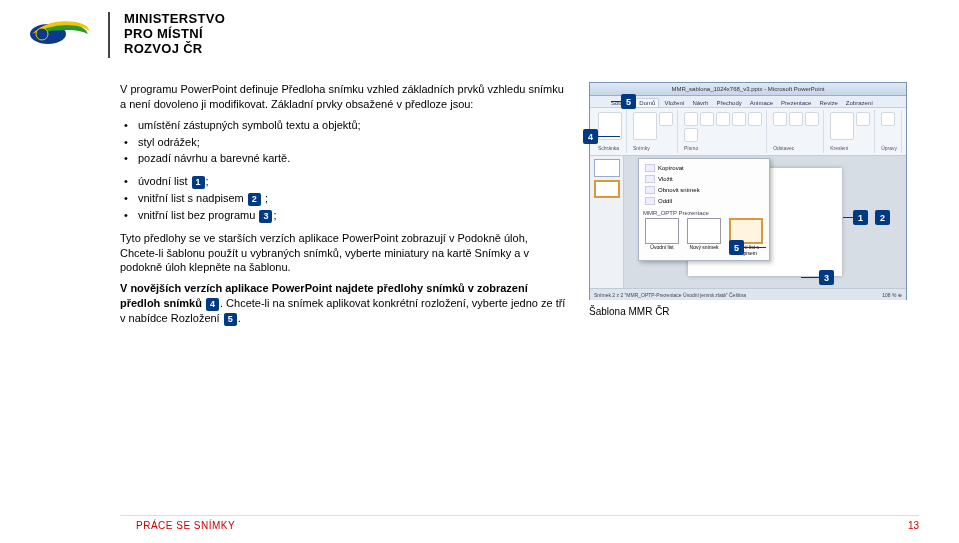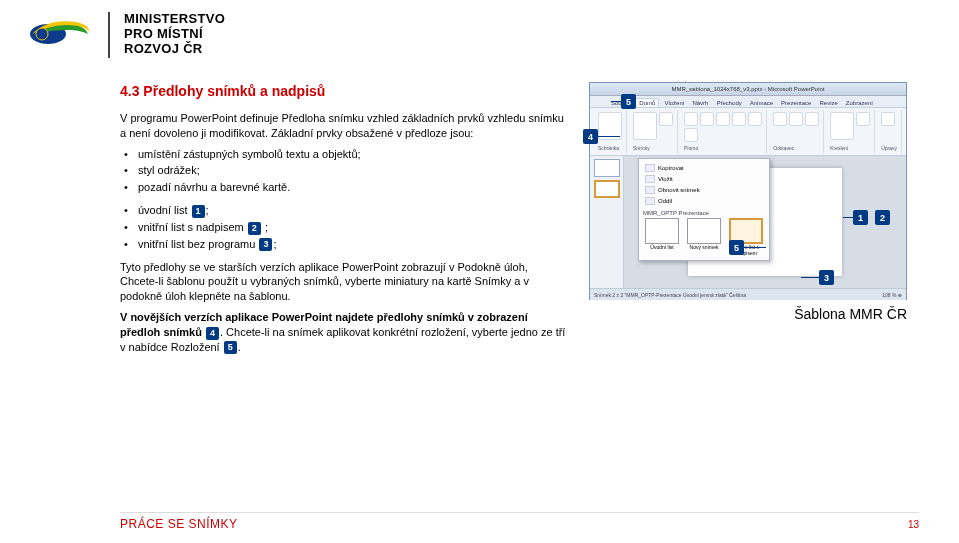--- a/index.html
+++ b/index.html
@@ -159,21 +159,21 @@
   .fly-thumbs { display: flex; gap: 4px; }
   .fly-th { width: 38px; display: flex; flex-direction: column; align-items: center; }
   .fly-th .box { width: 34px; height: 26px; background: #fff; border: 1px solid #99a; }
   .fly-th.sel .box { border: 2px solid #d69a3b; background: #fff4e0; }
   .fly-th .lbl { font-size: 5px; text-align: center; line-height: 1.1; margin-top: 1px; }
   .ppt-status {
     height: 12px; background: #dde5ef; border-top: 1px solid #c0cad6;
     font-size: 5px; color: #445; display: flex; align-items: center; justify-content: space-between;
     padding: 0 4px;
   }
-  .caption { font-size: 14px; margin-top: 6px; text-align: right; }
+  .caption { font-size: 10px; margin-top: 6px; }
 
   .callout {
     position: absolute;
     width: 15px; height: 15px;
     background: #003a83; color: #fff;
     font-size: 9px; font-weight: bold;
     display: flex; align-items: center; justify-content: center;
     border-radius: 2px;
     z-index: 20;
   }
@@ -199,21 +199,21 @@
     position: absolute;
     bottom: 12px;
     left: 120px;
     right: 40px;
     display: flex;
     justify-content: space-between;
     align-items: center;
     border-top: 1px solid #ddd;
     padding-top: 4px;
   }
-  .footer-left { color: #cc0000; font-size: 12px; letter-spacing: 0.5px; }
+  .footer-left { color: #cc0000; font-size: 10px; letter-spacing: 0.5px; margin-left: 16px; }
   .footer-right { color: #cc0000; font-size: 10px; }
 </style>
 </head>
 <body>
 
 <div class="header">
   <div class="logo-box">
     <svg viewBox="0 0 66 38">
       <ellipse cx="20" cy="22" rx="18" ry="10" fill="#0b3a8c"></ellipse>
       <path d="M4 22 Q20 6 48 10 Q60 12 62 20 Q58 14 44 14 Q18 14 4 22 Z" fill="#f5c400"></path>
@@ -224,21 +224,20 @@
   <div class="vbar"></div>
   <div class="ministry">
     <div>MINISTERSTVO</div>
     <div>PRO MÍSTNÍ</div>
     <div>ROZVOJ ČR</div>
   </div>
 </div>
 
 <div class="content">
   <div class="col-left">
-    <h2 class="section-title">4.3 Předlohy snímků a nadpisů</h2>
     <p>V programu PowerPoint definuje Předloha snímku vzhled základních prvků vzhledu snímku a není dovoleno ji modifikovat. Základní prvky obsažené v předloze jsou:</p>
     <ul>
       <li>umístění zástupných symbolů textu a objektů;</li>
       <li>styl odrážek;</li>
       <li>pozadí návrhu a barevné kartě.</li>
     </ul>
     <ul>
       <li>
         <span>úvodní list</span>
         <span class="num-badge">1</span><span>;</span>

